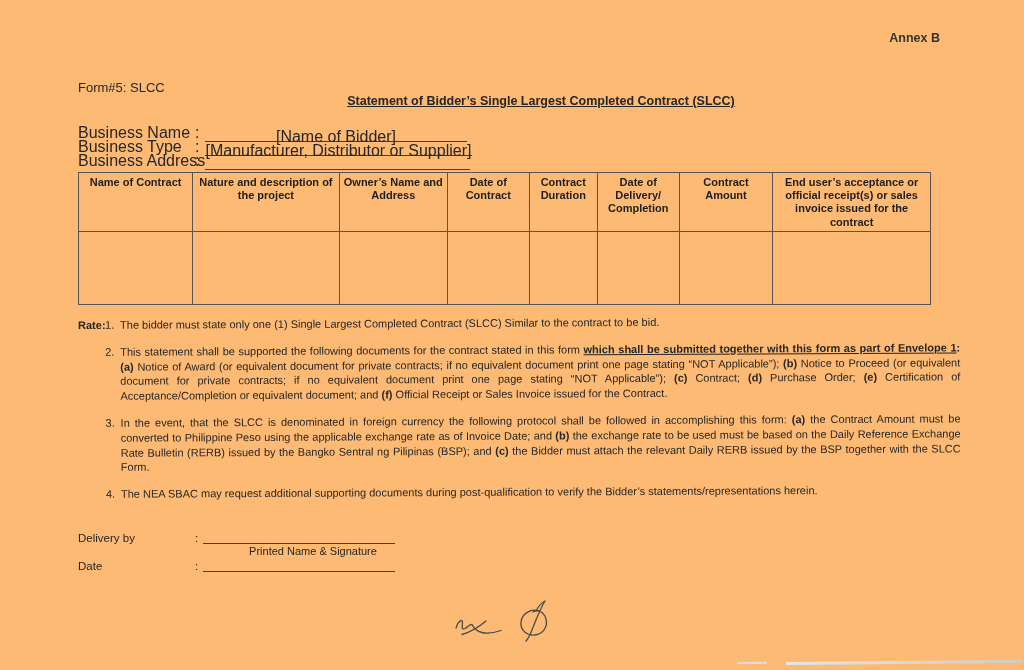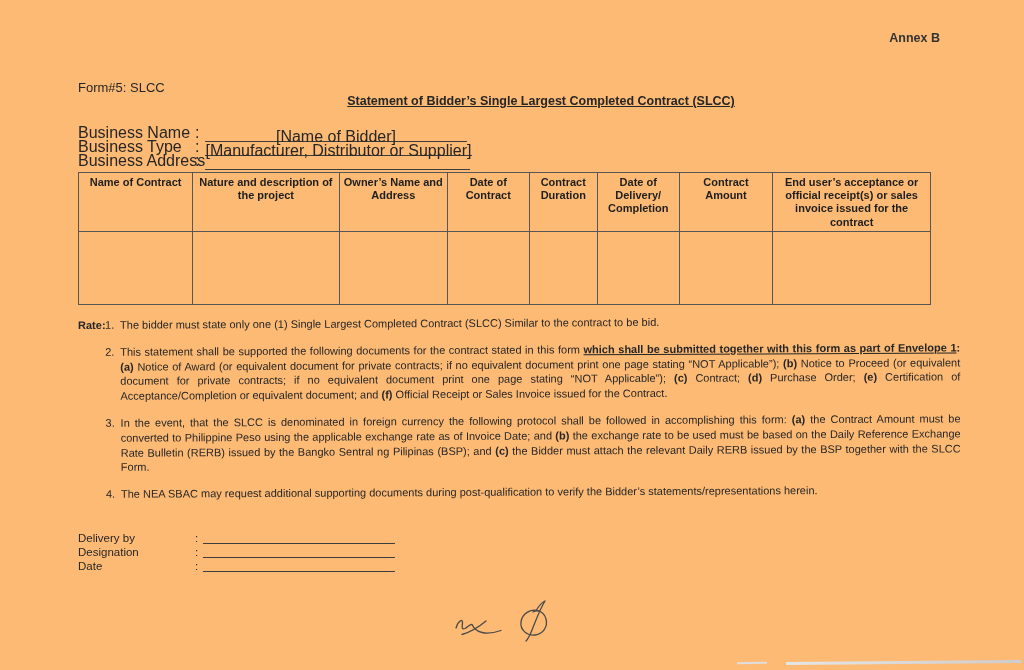--- a/index.html
+++ b/index.html
@@ -152,23 +152,21 @@
     <div class="note-item">
       <span class="note-number">4.</span>
       <div class="note-text"><span>The NEA SBAC may request additional supporting documents during post-qualification to verify the Bidder’s statements/representations herein.</span></div>
     </div>
   </div>
 
   <div class="sig-block">
     <div class="sig-row">
       <span class="sig-label">Delivery by</span><span class="sig-colon">:</span><span class="sig-line"></span>
     </div>
-    <div class="sig-row">
-      <span class="sig-label">Designation</span><span class="sig-colon">:</span><span class="sig-line"></span>
-    </div>
+    <div class="sig-caption">Printed Name &amp; Signature</div>
     <div class="sig-row">
       <span class="sig-label">Date</span><span class="sig-colon">:</span><span class="sig-line"></span>
     </div>
   </div>
 
   <svg class="handwritten" width="130" height="50" viewBox="0 0 130 50">
     <g fill="none" stroke="#4a4a4a" stroke-width="1.3" stroke-linecap="round">
       <path d="M8,32 C10,25 15,22 14.5,27 C14,31 13.5,34 17,32.5 C20,31 22,28 24,28.5 C26,33 30,35.5 34,36.5 C40,38 47,36.5 53,34.5 M38,25 C32,30 23,36 14,38.5"></path>
       <path d="M92,15 C82,12 74,18 73,26 C72,34 79,40 87,39 C95,38 100,31 98,23 C96,16 90,13 85,16 M97,5 C92,13 88,24 84,34 C82,39 80,43 78,45 M97,5 C93,7 90,11 88,15"></path>
     </g>

